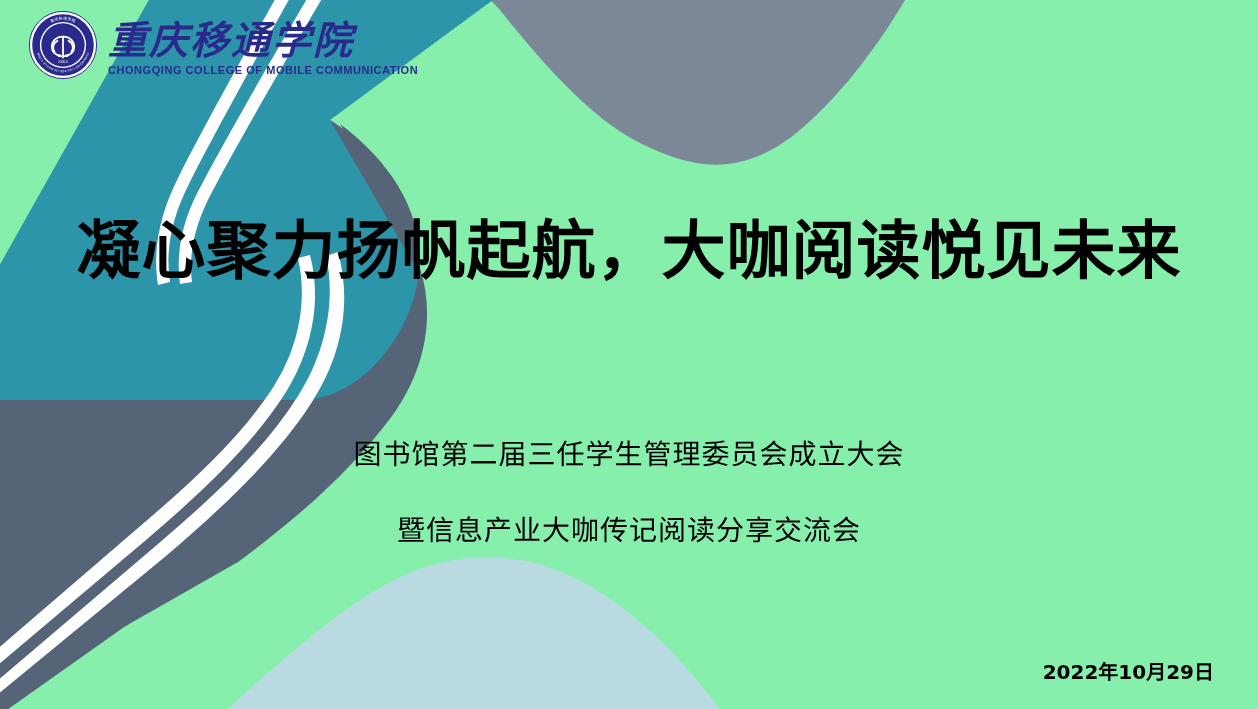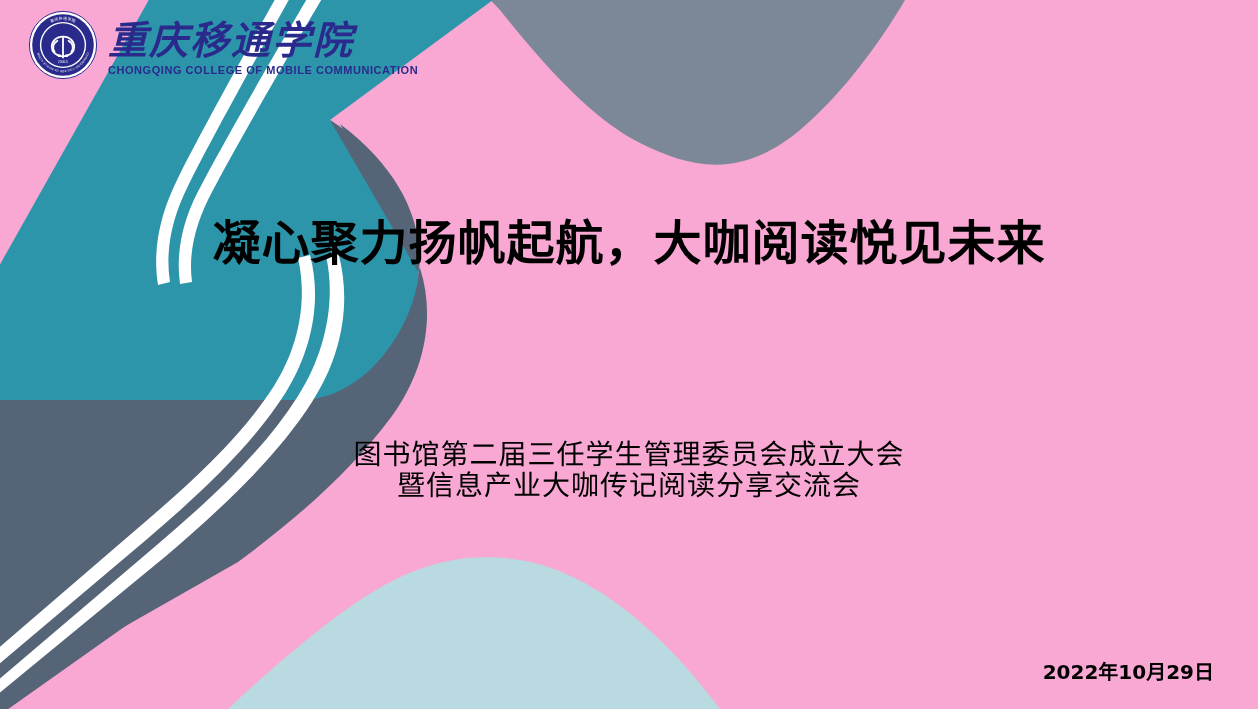--- a/index.html
+++ b/index.html
@@ -10,21 +10,21 @@
   }
   body {
     font-family: "Liberation Sans", "DejaVu Sans", sans-serif;
   }
 
   .slide {
     position: relative;
     width: 1258px;
     height: 709px;
     overflow: hidden;
-    background: #f9a8d4;
+    background: #86efac;
     border-bottom: 1px solid #d8d8d8;
   }
 
   
   .bg-art {
     position: absolute;
     inset: 0;
     width: 1258px;
     height: 709px;
     pointer-events: none;
@@ -66,21 +66,21 @@
     font-family: "Liberation Sans", sans-serif;
   }
 
   
   .main-title {
     position: absolute;
     left: 0;
     right: 0;
     top: 218px;
     text-align: center;
-    font-size: 48px;
+    font-size: 64px;
     font-weight: bold;
     color: #000000;
     letter-spacing: 1px;
     line-height: 1.05;
     white-space: nowrap;
     font-family: "DejaVu Sans", "Liberation Sans", sans-serif;
   }
 
   .subtitle-block {
     position: absolute;
@@ -92,20 +92,21 @@
   .subtitle-line {
     font-size: 28px;
     font-weight: normal;
     color: #000000;
     letter-spacing: 1px;
     line-height: 1.1;
     white-space: nowrap;
     font-family: "DejaVu Sans", "Liberation Sans", sans-serif;
   }
   .subtitle-line.second {
+    margin-top: 45px;
   }
 
   .slide-date {
     position: absolute;
     right: 44px;
     bottom: 24px;
     font-size: 20px;
     font-weight: bold;
     color: #000000;
     white-space: nowrap;

